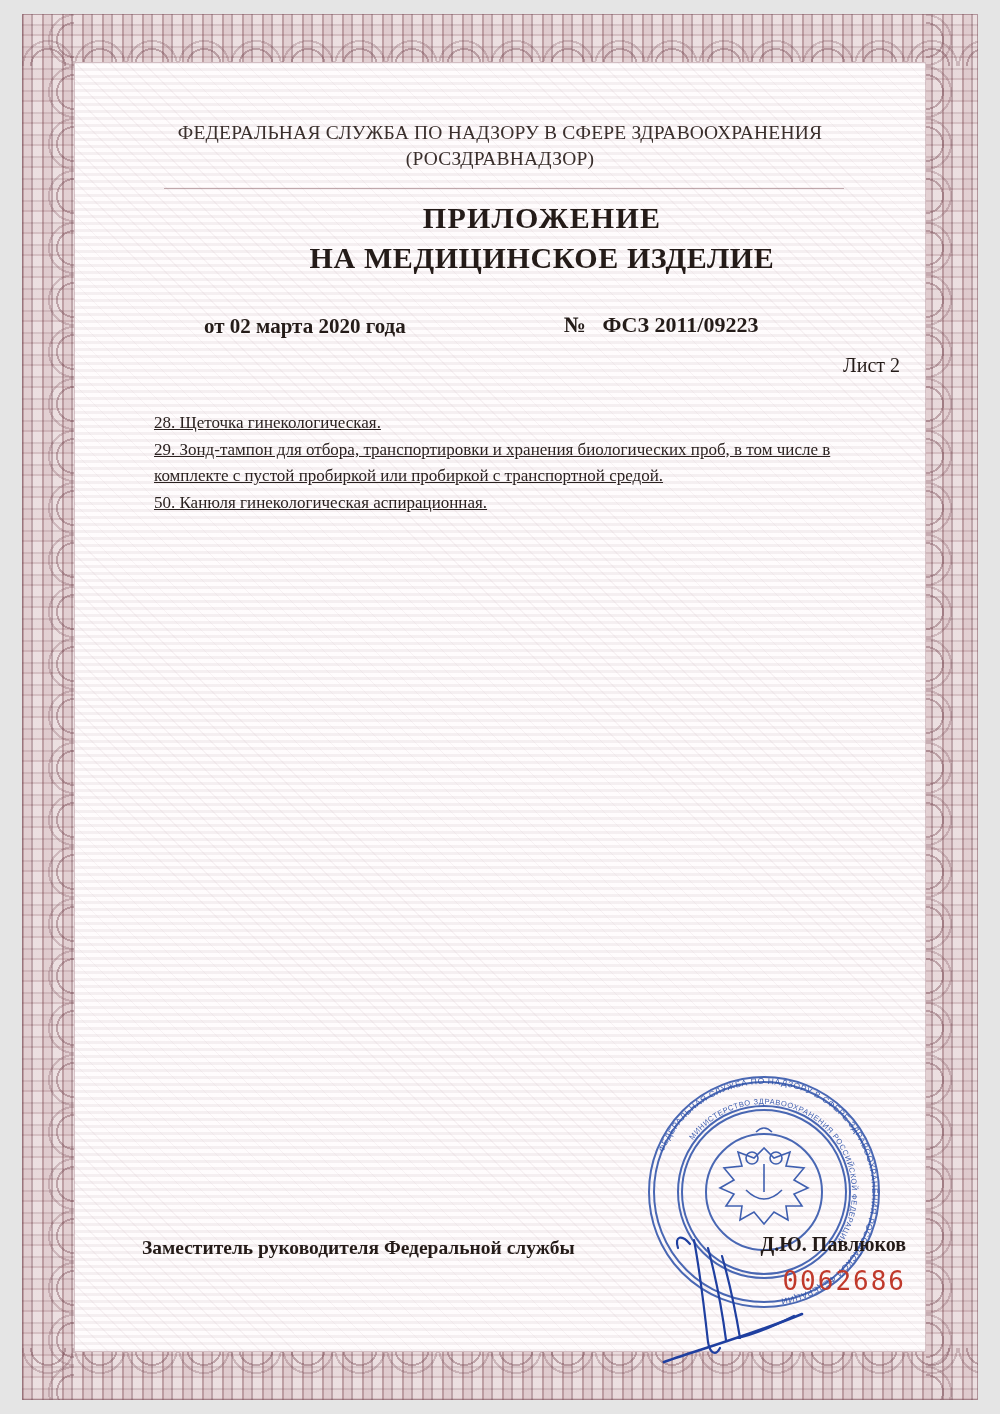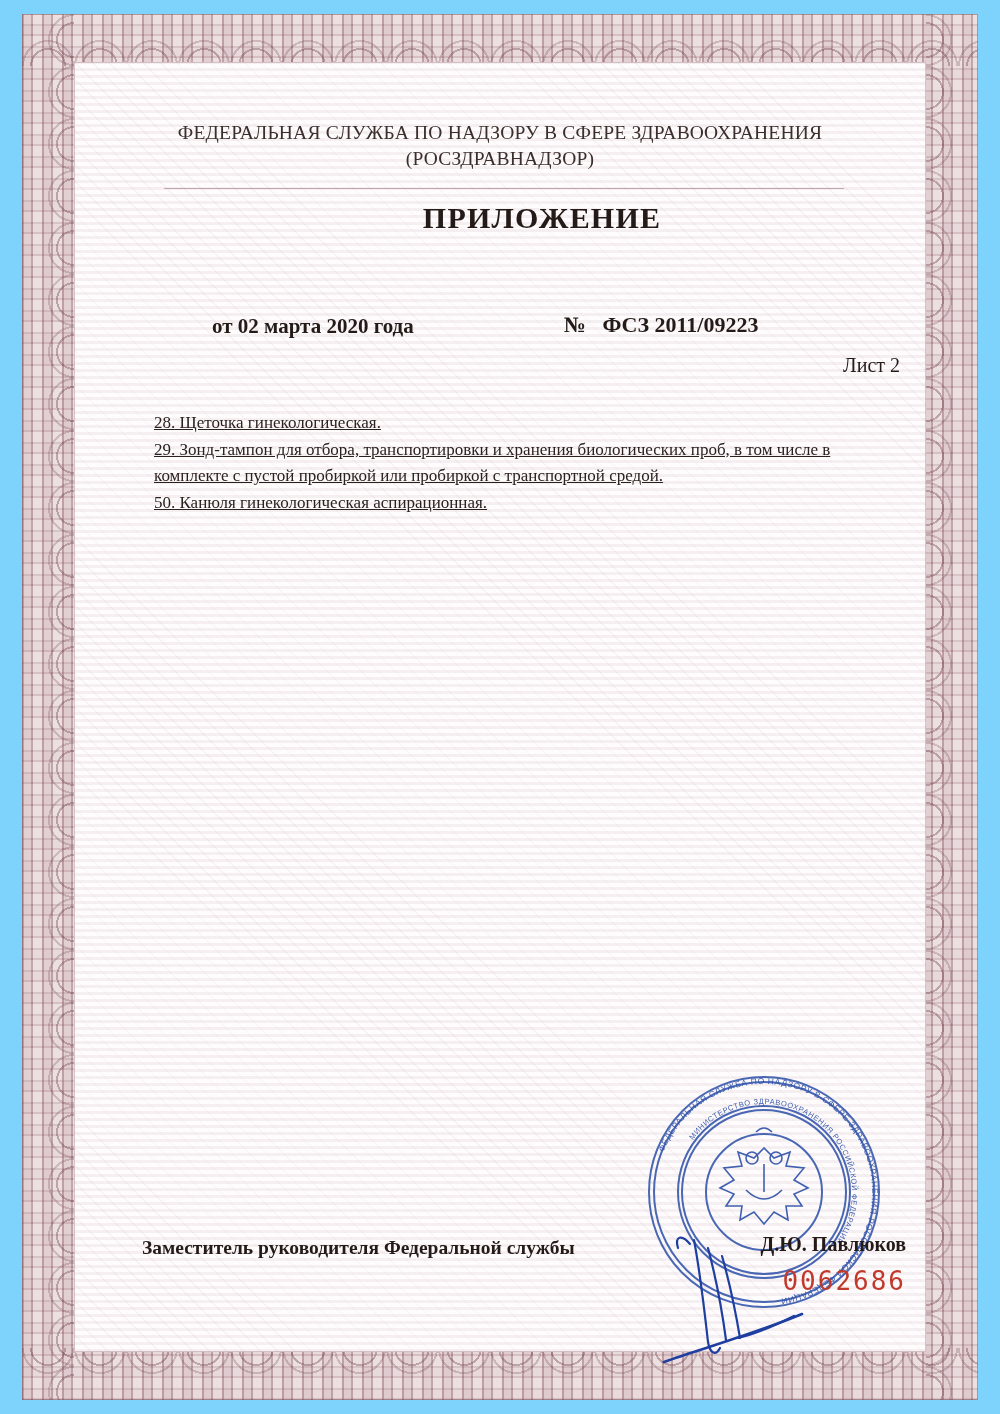--- a/index.html
+++ b/index.html
@@ -14,21 +14,21 @@
     position: relative;
     overflow: hidden;
   }
 
   
   .page {
     position: absolute;
     left: 0; top: 0;
     width: 1000px;
     height: 1414px;
-    background: #7dd3fc;
+    background: #e5e5e5;
   }
 
   
   .frame-outer {
     position: absolute;
     left: 22px; top: 14px;
     width: 956px;
     height: 1386px;
     background:
       repeating-linear-gradient(90deg,
@@ -145,21 +145,20 @@
   .title .t1 { display:block; font-size: 30px; letter-spacing: 1.2px; line-height: 40px; }
   .title .t2 { display:block; font-size: 30px; letter-spacing: 0.6px; line-height: 40px; }
   .title .t3 { display:block; font-size: 30px; letter-spacing: 0.6px; line-height: 40px; }
 
   .dateline {
     position: absolute;
     left: 130px; top: 252px;
     font-size: 21px;
     font-weight: bold;
     color: #241b18;
-    margin-left: 8px;
   }
   .docnumber {
     position: absolute;
     left: 490px; top: 250px;
     font-size: 22px;
     font-weight: bold;
     color: #241b18;
   }
   .docnumber .no { font-size: 22px; }
   .sheet {
@@ -248,20 +247,21 @@
 
     <div class="agency">
       <span>ФЕДЕРАЛЬНАЯ СЛУЖБА ПО НАДЗОРУ В СФЕРЕ ЗДРАВООХРАНЕНИЯ</span>
       <span class="l2">(РОСЗДРАВНАДЗОР)</span>
     </div>
 
     <div class="rule"></div>
 
     <div class="title">
       <span class="t1">ПРИЛОЖЕНИЕ</span>
+      <span class="t3">НА МЕДИЦИНСКОЕ ИЗДЕЛИЕ</span>
     </div>
 
     <div class="dateline">от  02 марта 2020 года</div>
 
     <div class="docnumber">
       <span class="no">№</span>
       &nbsp;
       <span>ФСЗ 2011/09223</span>
     </div>
 

